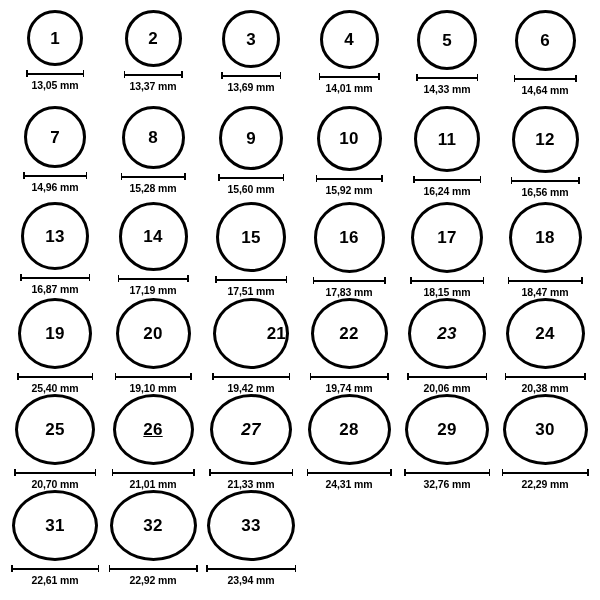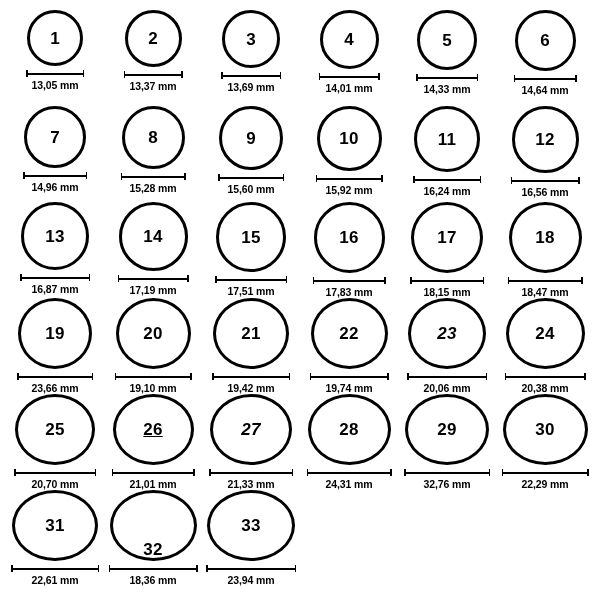--- a/index.html
+++ b/index.html
@@ -293,36 +293,36 @@
         </div>
       </div>
       <div class="cell">
         <div class="ring" style="width: 74px; height: 74px;">
           <span class="ring-size">19</span>
         </div>
         <div class="dim">
           <div class="dim-bar" style="width: 76px;">
             <div class="dim-line"></div>
           </div>
-          <div class="dim-label">23,66 mm</div>
+          <div class="dim-label">25,40 mm</div>
         </div>
       </div>
       <div class="cell">
         <div class="ring" style="width: 75px; height: 75px; align-items: center;">
           <span class="ring-size">20</span>
         </div>
         <div class="dim">
           <div class="dim-bar" style="width: 77px;">
             <div class="dim-line"></div>
           </div>
           <div class="dim-label">19,10 mm</div>
         </div>
       </div>
       <div class="cell">
-        <div class="ring" style="width: 76px; height: 76px;">
+        <div class="ring" style="width: 76px; height: 76px; justify-content: flex-end;">
           <span class="ring-size">21</span>
         </div>
         <div class="dim">
           <div class="dim-bar" style="width: 78px;">
             <div class="dim-line"></div>
           </div>
           <div class="dim-label">19,42 mm</div>
         </div>
       </div>
       <div class="cell">
@@ -429,28 +429,28 @@
           <span class="ring-size">31</span>
         </div>
         <div class="dim">
           <div class="dim-bar" style="width: 88px;">
             <div class="dim-line"></div>
           </div>
           <div class="dim-label">22,61 mm</div>
         </div>
       </div>
       <div class="cell">
-        <div class="ring" style="width: 87px; height: 87px; align-items: flex-end;">
+        <div class="ring" style="width: 87px; height: 87px;">
           <span class="ring-size">32</span>
         </div>
         <div class="dim">
           <div class="dim-bar" style="width: 89px;">
             <div class="dim-line"></div>
           </div>
-          <div class="dim-label">18,36 mm</div>
+          <div class="dim-label">22,92 mm</div>
         </div>
       </div>
       <div class="cell">
         <div class="ring" style="width: 88px; height: 88px;">
           <span class="ring-size">33</span>
         </div>
         <div class="dim">
           <div class="dim-bar" style="width: 90px;">
             <div class="dim-line"></div>
           </div>

